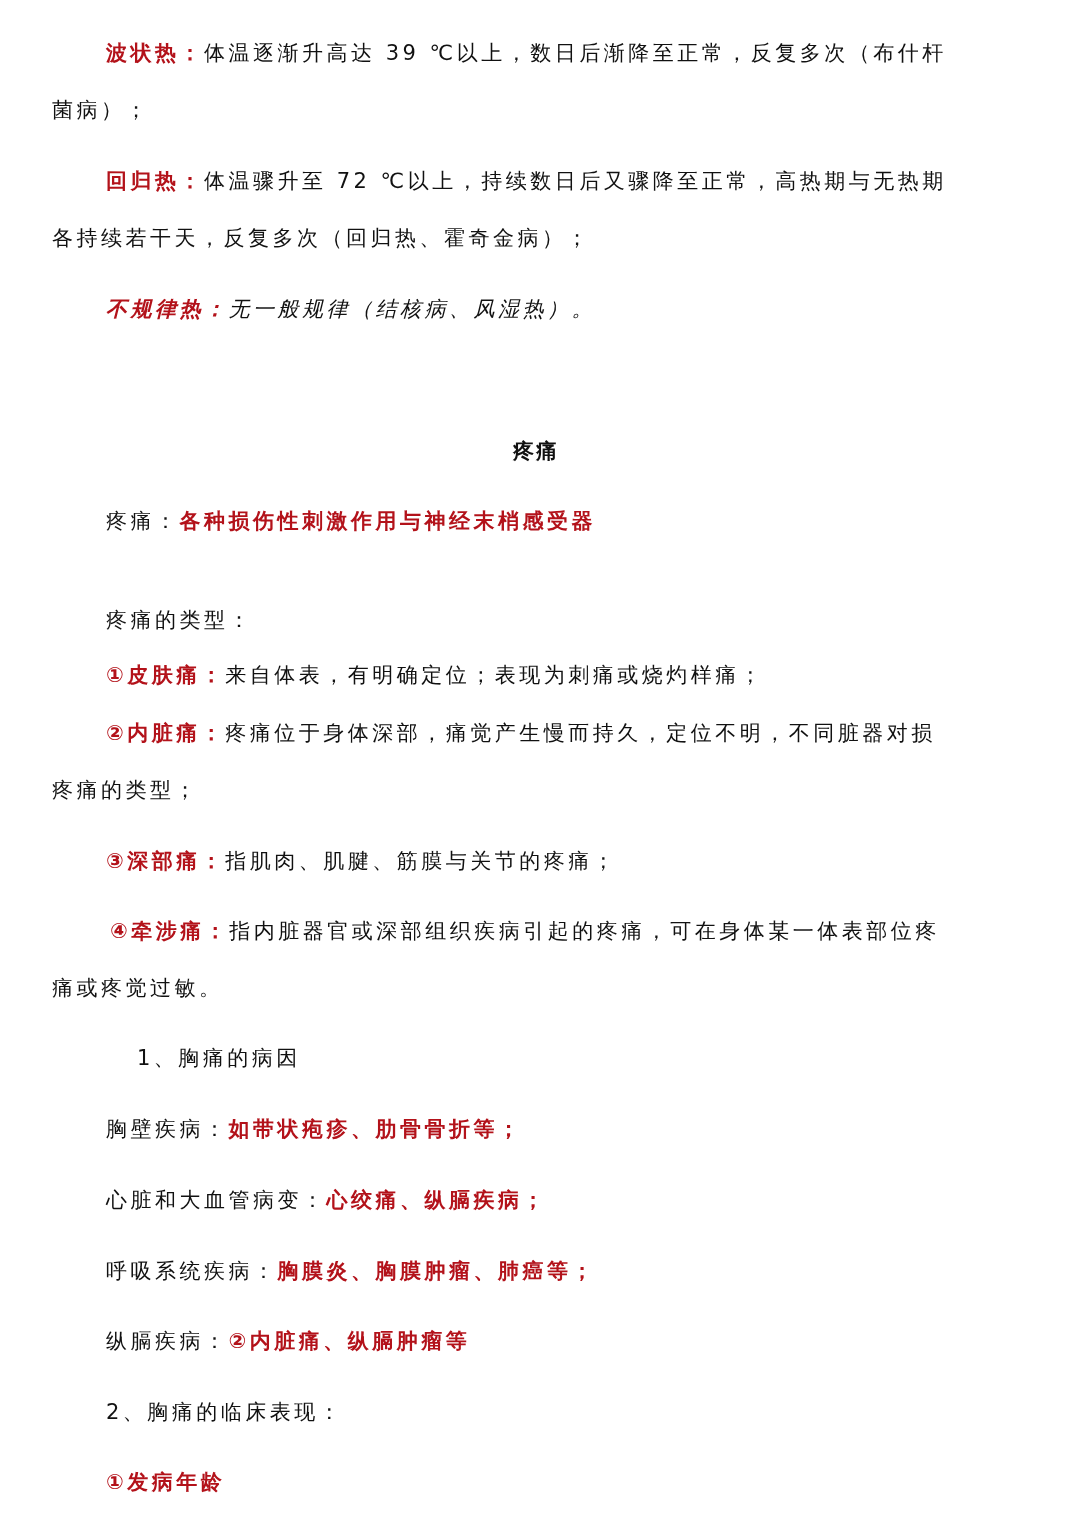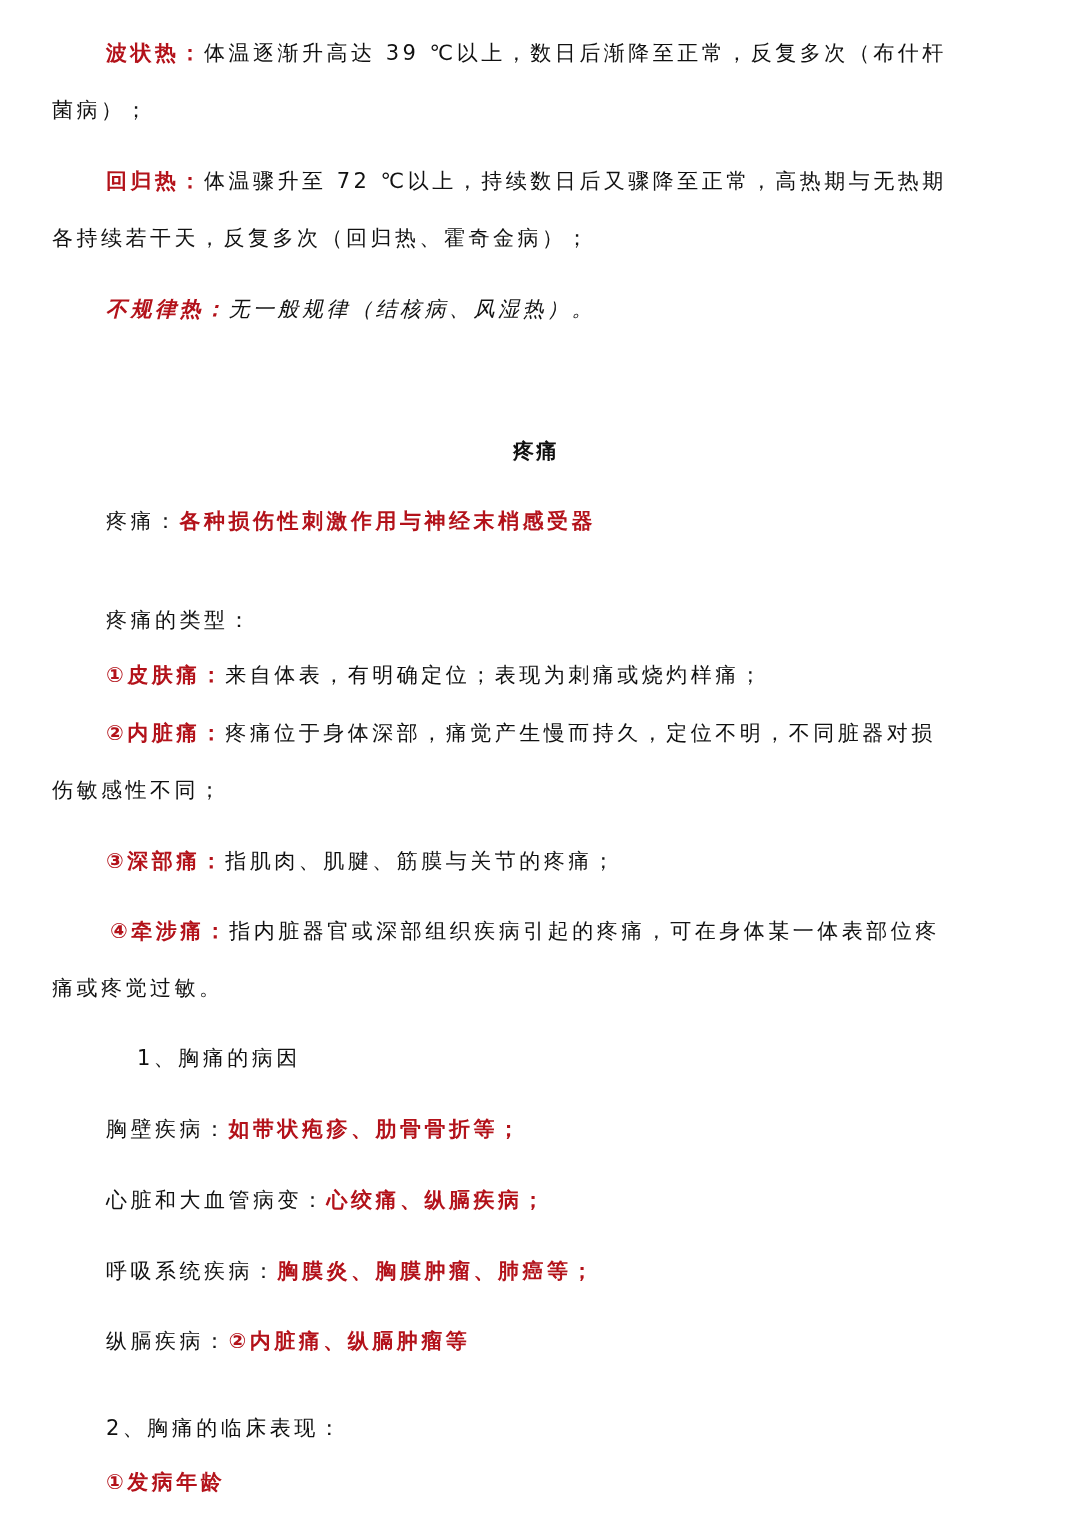--- a/index.html
+++ b/index.html
@@ -45,21 +45,21 @@
 
   <div class="line" style="left:106px; top:577px;margin-top:28px;">疼痛的类型：</div>
 
   <div class="line" style="left:106px; top:660px;">
     <span class="red">①皮肤痛：</span><span>来自体表，有明确定位；表现为刺痛或烧灼样痛；</span>
   </div>
 
   <div class="line" style="left:106px; top:718px;">
     <span class="red">②内脏痛：</span><span>疼痛位于身体深部，痛觉产生慢而持久，定位不明，不同脏器对损</span>
   </div>
-  <div class="line" style="left:52px; top:775px;">伤敏感性不同；</div>
+  <div class="line" style="left:52px; top:775px;">疼痛的类型；</div>
 
   <div class="line" style="left:106px; top:846px;">
     <span class="red">③深部痛：</span><span>指肌肉、肌腱、筋膜与关节的疼痛；</span>
   </div>
 
   <div class="line" style="left:110px; top:916px;">
     <span class="red">④牵涉痛：</span><span>指内脏器官或深部组织疾病引起的疼痛，可在身体某一体表部位疼</span>
   </div>
   <div class="line" style="left:52px; top:973px;text-align:right;">痛或疼觉过敏。</div>
 
@@ -71,17 +71,17 @@
   <div class="line" style="left:106px; top:1185px;">
     <span>心脏和大血管病变：</span><span class="red">心绞痛、纵膈疾病；</span>
   </div>
   <div class="line" style="left:106px; top:1256px;">
     <span>呼吸系统疾病：</span><span class="red">胸膜炎、胸膜肿瘤、肺癌等；</span>
   </div>
   <div class="line" style="left:106px; top:1326px;">
     <span>纵膈疾病：</span><span class="red">②内脏痛、纵膈肿瘤等</span>
   </div>
 
-  <div class="line" style="left:106px; top:1397px;margin-top:16px;">2、胸痛的临床表现：</div>
+  <div class="line" style="left:106px; top:1397px;">2、胸痛的临床表现：</div>
 
   <div class="line red" style="left:106px; top:1467px;">①发病年龄</div>
 
 </div>
 
 </body></html>

